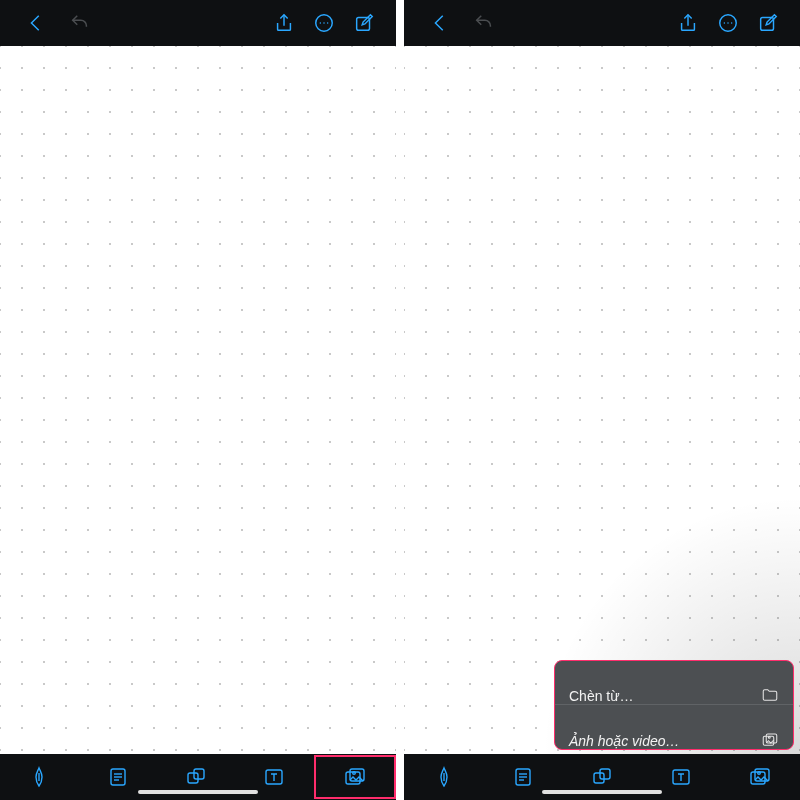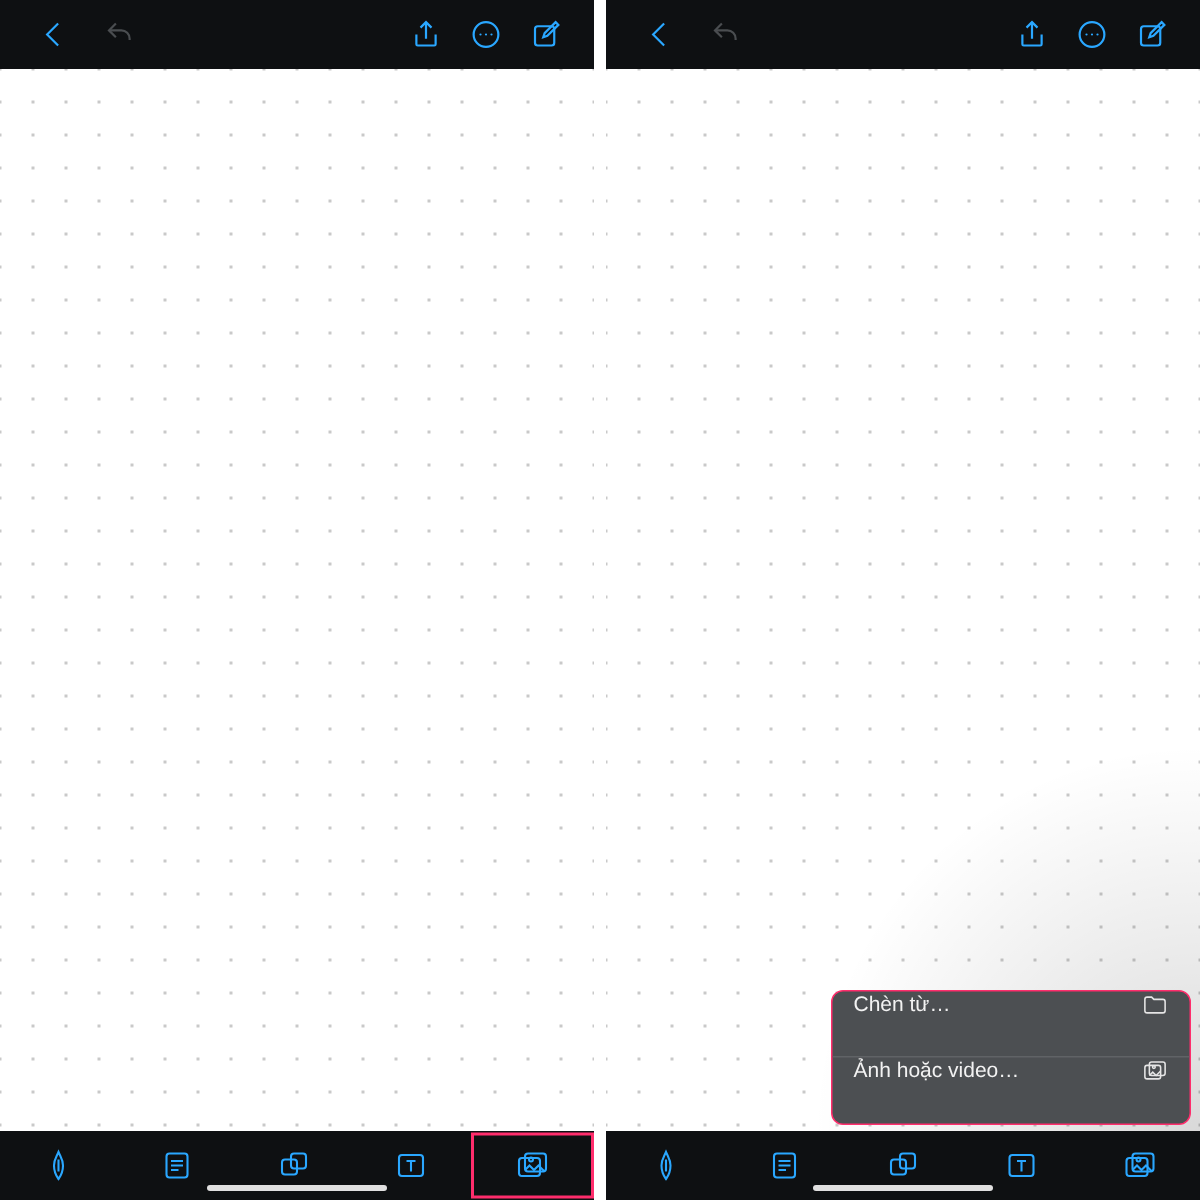--- a/index.html
+++ b/index.html
@@ -101,29 +101,29 @@
     width: 240px;
     background: #4c4f52;
     border-radius: 8px;
     overflow: hidden;
     border: 1.5px solid #ff2d6c;
     z-index: 4;
   }
   .popup-row {
     height: 44px;
     display: flex;
-    align-items: flex-start;
+    align-items: flex-end;
     justify-content: space-between;
     padding: 0 14px;
     color: #f2f2f2;
     font-size: 14px;
     border-bottom: 1px solid #606366;
     cursor: pointer;
   }
-  .popup-row:last-child { border-bottom: none; }
+  .popup-row:last-child { border-bottom: none; font-style: italic; }
   .popup-row svg { width: 18px; height: 18px; stroke: #e5e5e5; fill: none; stroke-width: 1.4; }
 
   
   .shade {
     position: absolute;
     right: 0;
     bottom: 46px;
     width: 260px;
     height: 260px;
     background: radial-gradient(ellipse at bottom right, rgba(0,0,0,0.15), transparent 70%);

